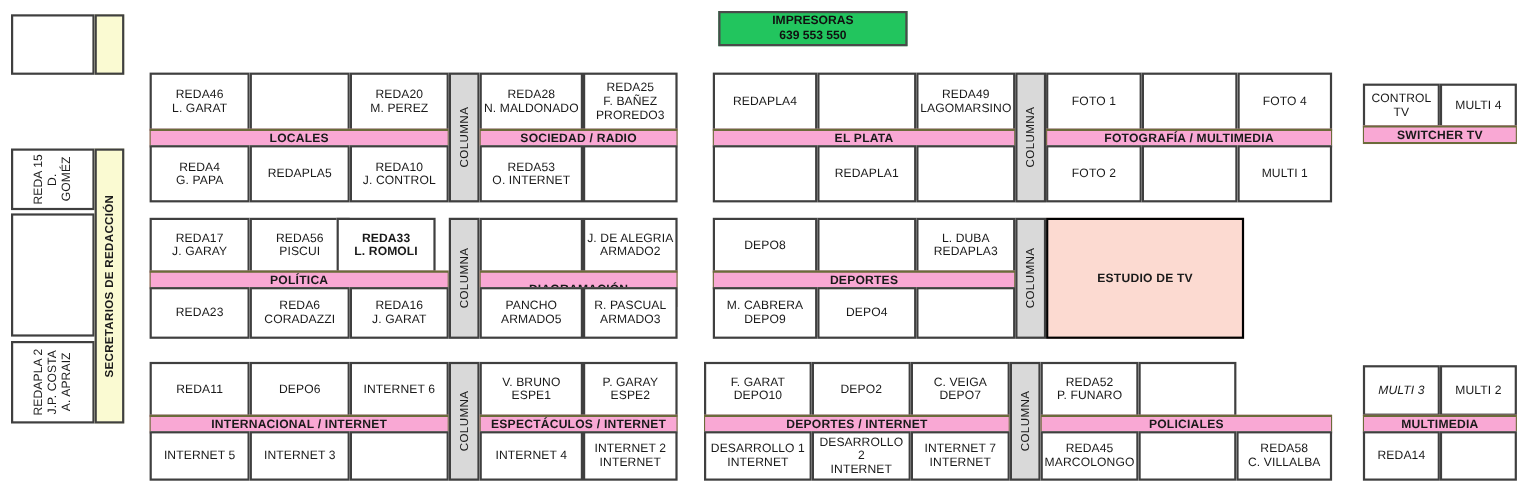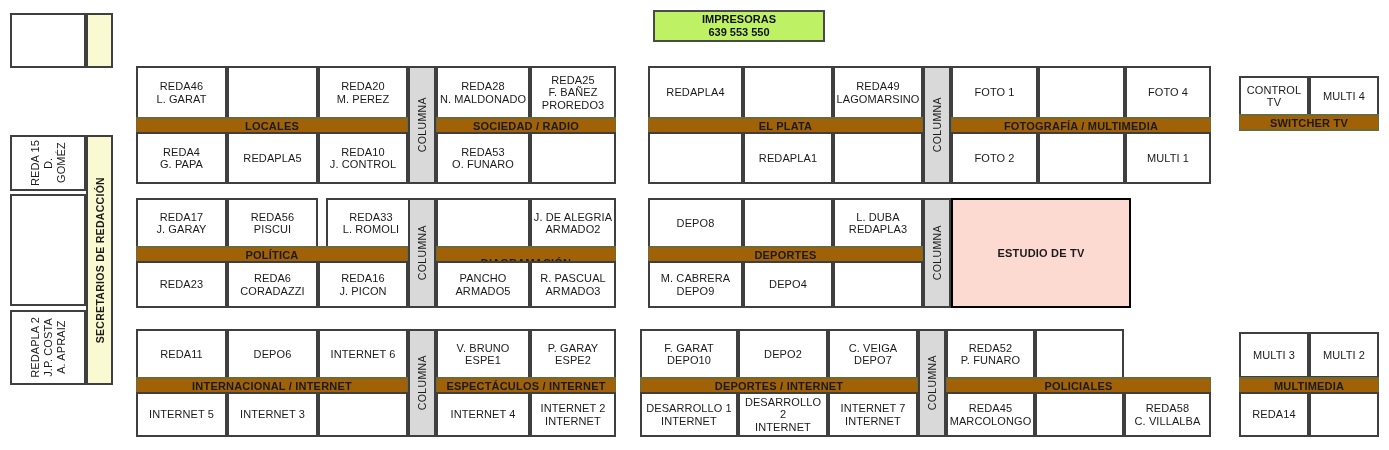--- a/index.html
+++ b/index.html
@@ -30,21 +30,21 @@
     letter-spacing:.1px;
     white-space:pre-line;
     padding:0 1px;
   }
   .cell.thick{border:2px solid #3f3f3f;}
 
   
   .band{
     position:absolute;
     box-sizing:border-box;
-    background:#a16207;
+    background:#f9a8d4;
     border-top:2px solid #6b6b3a;
     border-bottom:2px solid #6b6b3a;
     border-left:1px solid #6b6b3a;
     border-right:1px solid #6b6b3a;
     display:flex;align-items:center;justify-content:center;
     font-size:11px;font-weight:bold;color:#1a1a1a;
     letter-spacing:.2px;
   }
 
   
@@ -81,21 +81,21 @@
     font-size:10.5px;font-weight:bold;color:#1a1a1a;
   }
   .ystrip span{
     writing-mode:vertical-rl;transform:rotate(180deg);
     letter-spacing:.3px;
   }
 
   
   .printers{
     position:absolute;box-sizing:border-box;
-    background:#bef264;
+    background:#22c55e;
     border:2px solid #4a4a4a;
     display:flex;flex-direction:column;
     align-items:center;justify-content:center;
     font-size:11px;font-weight:bold;color:#111;
     line-height:13px;
   }
 
   
   .studio{
     position:absolute;box-sizing:border-box;
@@ -172,21 +172,21 @@
     <span>REDA25
 F. BAÑEZ
 PROREDO3</span></div>
 
   <div class="band" style="left:436px;top:117px;width:180px;height:17px;">
     <span>SOCIEDAD / RADIO</span>
     </div>
 
   <div class="cell thick" style="left:436px;top:132px;width:94px;height:52px;">
     <span>REDA53
-O. FUNARO</span></div>
+O. INTERNET</span></div>
   <div class="cell thick" style="left:530px;top:132px;width:86px;height:52px;">
     <span></span></div>
 
   <div class="cell thick" style="left:648px;top:66px;width:95px;height:53px;">
     <span>REDAPLA4</span></div>
   <div class="cell thick" style="left:743px;top:66px;width:90px;height:53px;">
     <span></span></div>
   <div class="cell thick" style="left:833px;top:66px;width:90px;height:53px;">
     <span>REDA49
 LAGOMARSINO</span></div>
@@ -231,36 +231,36 @@
   <div class="band" style="left:1239px;top:114px;width:140px;height:17px;">
     <span>SWITCHER TV</span>
     </div>
 
   <div class="cell thick" style="left:136px;top:198px;width:91px;height:50px;">
     <span>REDA17
 J. GARAY</span></div>
   <div class="cell thick" style="left:227px;top:198px;width:91px;height:50px;">
     <span>REDA56
 PISCUI</span></div>
-  <div class="cell thick" style="left:326px;top:198px;width:90px;height:50px;">
+  <div class="cell thick" style="left:306px;top:198px;width:90px;height:50px;font-weight:bold;">
     <span>REDA33
 L. ROMOLI</span></div>
 
   <div class="band" style="left:136px;top:246px;width:272px;height:17px;">
     <span>POLÍTICA</span>
     </div>
 
   <div class="cell thick" style="left:136px;top:261px;width:91px;height:47px;">
     <span>REDA23</span></div>
   <div class="cell thick" style="left:227px;top:261px;width:91px;height:47px;">
     <span>REDA6
 CORADAZZI</span></div>
   <div class="cell thick" style="left:318px;top:261px;width:90px;height:47px;">
     <span>REDA16
-J. PICON</span></div>
+J. GARAT</span></div>
 
   <div class="columna" style="left:408px;top:198px;width:28px;height:110px;">
     <span>COLUMNA</span>
     </div>
 
   <div class="cell thick" style="left:436px;top:198px;width:94px;height:50px;">
     <span></span></div>
   <div class="cell thick" style="left:530px;top:198px;width:86px;height:50px;">
     <span>J. DE ALEGRIA
 ARMADO2</span></div>
@@ -382,21 +382,21 @@
 
   <div class="cell thick" style="left:946px;top:392px;width:89px;height:45px;">
     <span>REDA45
 MARCOLONGO</span></div>
   <div class="cell thick" style="left:1035px;top:392px;width:89px;height:45px;">
     <span></span></div>
   <div class="cell thick" style="left:1124px;top:392px;width:87px;height:45px;">
     <span>REDA58
 C. VILLALBA</span></div>
 
-  <div class="cell thick" style="left:1239px;top:332px;width:70px;height:46px;">
+  <div class="cell thick" style="left:1239px;top:332px;width:70px;height:46px;font-style:italic;">
     <span>MULTI 3</span></div>
   <div class="cell thick" style="left:1309px;top:332px;width:70px;height:46px;">
     <span>MULTI 2</span></div>
 
   <div class="band" style="left:1239px;top:377px;width:140px;height:17px;">
     <span>MULTIMEDIA</span>
     </div>
 
   <div class="cell thick" style="left:1239px;top:392px;width:70px;height:45px;">
     <span>REDA14</span></div>

